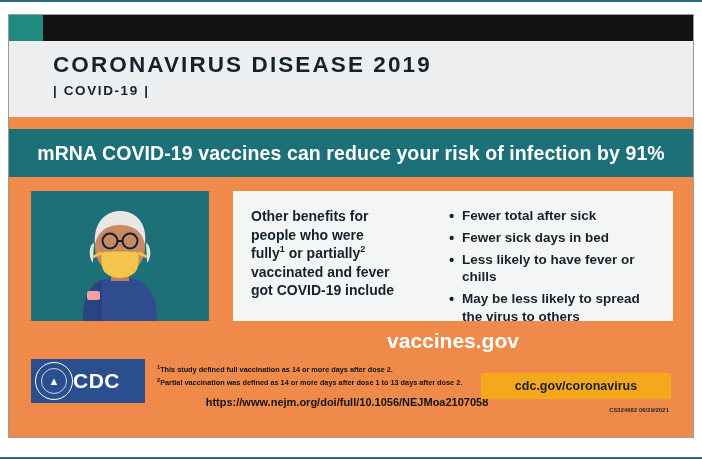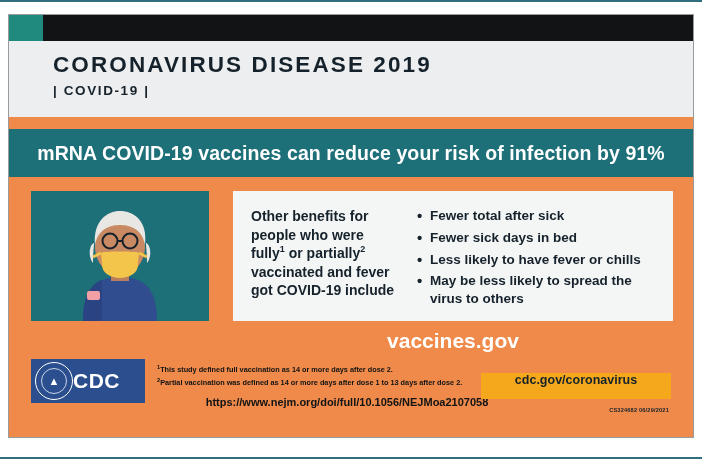--- a/index.html
+++ b/index.html
@@ -120,20 +120,21 @@
   .illus svg { display: block; }
   
   .panel {
     position: absolute;
     left: 224px;
     top: 14px;
     width: 440px;
     height: 130px;
     background: #f4f6f6;
     display: flex;
+    gap: 32px;
   }
   .panel-left {
     width: 170px;
     padding: 16px 8px 10px 18px;
     box-sizing: border-box;
   }
   .panel-left .lead {
     font-size: 14px;
     font-weight: bold;
     color: #16222b;
@@ -242,20 +243,21 @@
   }
   
   .url-btn {
     position: absolute;
     right: 22px;
     top: 196px;
     width: 190px;
     height: 26px;
     background: #f5a81c;
     display: flex;
+    align-items: center;
     justify-content: center;
   }
   .url-btn .t {
     color: #16222b;
     font-size: 12.5px;
     font-weight: bold;
   }
   .doc-id {
     position: absolute;
     right: 24px;

